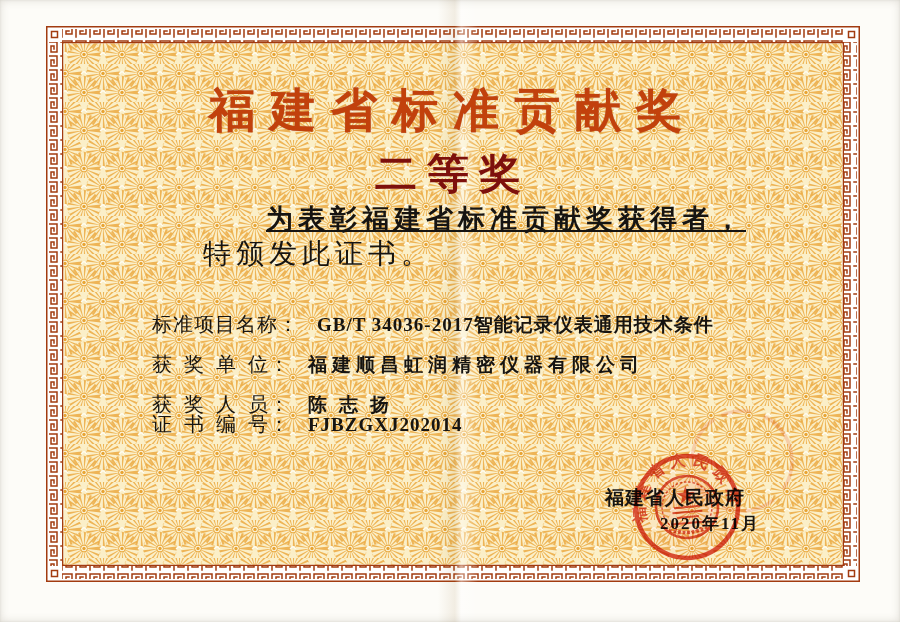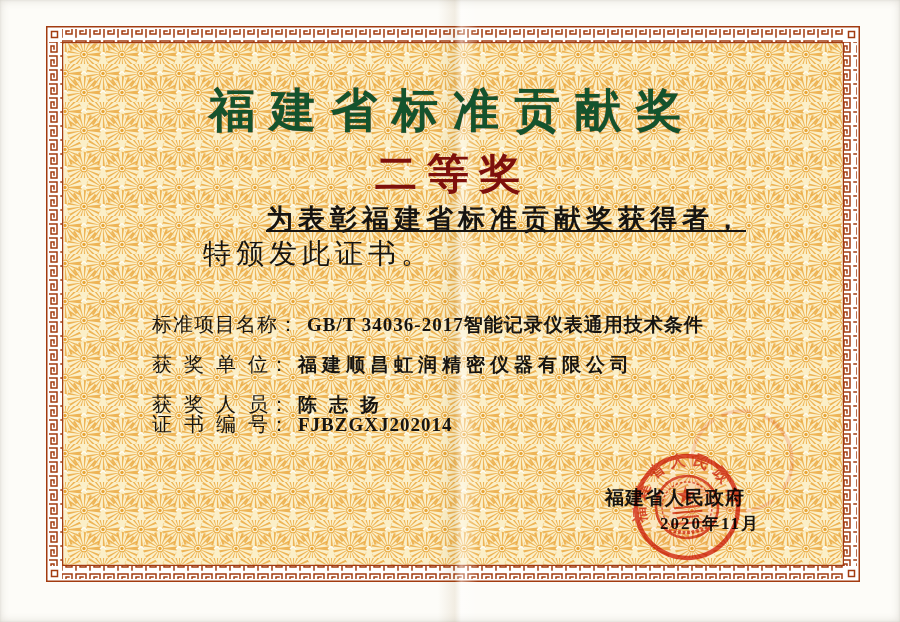--- a/index.html
+++ b/index.html
@@ -15,33 +15,33 @@
   .frame{
     position:absolute;left:46px;top:26px;width:814px;height:556px;z-index:1;
   }
   .crease{
     position:absolute;left:438px;top:0;width:40px;height:622px;z-index:2;pointer-events:none;
     background:linear-gradient(90deg,rgba(0,0,0,0) 0%,rgba(140,100,35,.10) 42%,rgba(255,255,255,.45) 58%,rgba(0,0,0,0) 100%);
   }
   .txt{position:absolute;z-index:3;color:#161412;white-space:nowrap;}
   .title{
     left:46px;top:80px;width:814px;text-align:center;
-    font-size:46px;font-weight:900;color:#14532d;letter-spacing:15px;
+    font-size:46px;font-weight:900;color:#c2410c;letter-spacing:15px;
     text-shadow:0 0 1px rgba(125,16,12,.6);
   }
   .prize{
     left:46px;top:146px;width:814px;text-align:center;
     font-size:42px;font-weight:700;color:#7d100c;letter-spacing:10px;
   }
   .body1{left:266px;top:201px;font-size:27px;font-weight:700;letter-spacing:5px;text-decoration:underline;}
   .body2{left:203px;top:235px;font-size:28px;font-weight:400;letter-spacing:5px;}
   .field{left:152px;font-size:17px;font-weight:500;letter-spacing:1px;}
   .f1{top:311px;} .f2{top:351px;} .f3{top:391px;} .f4{top:411px;}
   .field .lab{font-size:20px;word-spacing:5px;}
-  .field .val{font-size:19px;font-weight:700;margin-left:8px;}
+  .field .val{font-size:19px;font-weight:700;margin-left:18px;}
   .ls1{letter-spacing:1px;} .ls5{letter-spacing:5px;} .ls12{letter-spacing:12px;}
   .issuer{left:590px;top:485px;width:170px;text-align:center;font-size:19px;font-weight:700;letter-spacing:1px;}
   .idate{left:590px;top:512px;width:170px;text-align:right;font-size:17px;font-weight:700;letter-spacing:2px;}
   .seal{
     position:absolute;left:577px;top:397px;width:220px;height:220px;z-index:5;
     mix-blend-mode:multiply;pointer-events:none;
   }
 </style>
 </head>
 <body>

